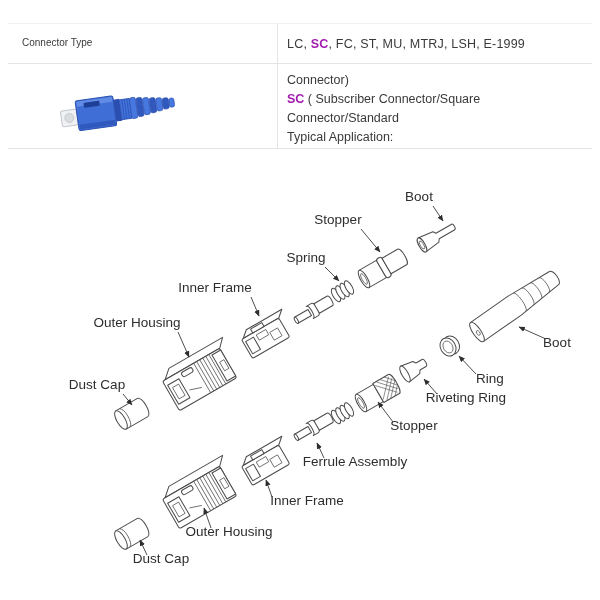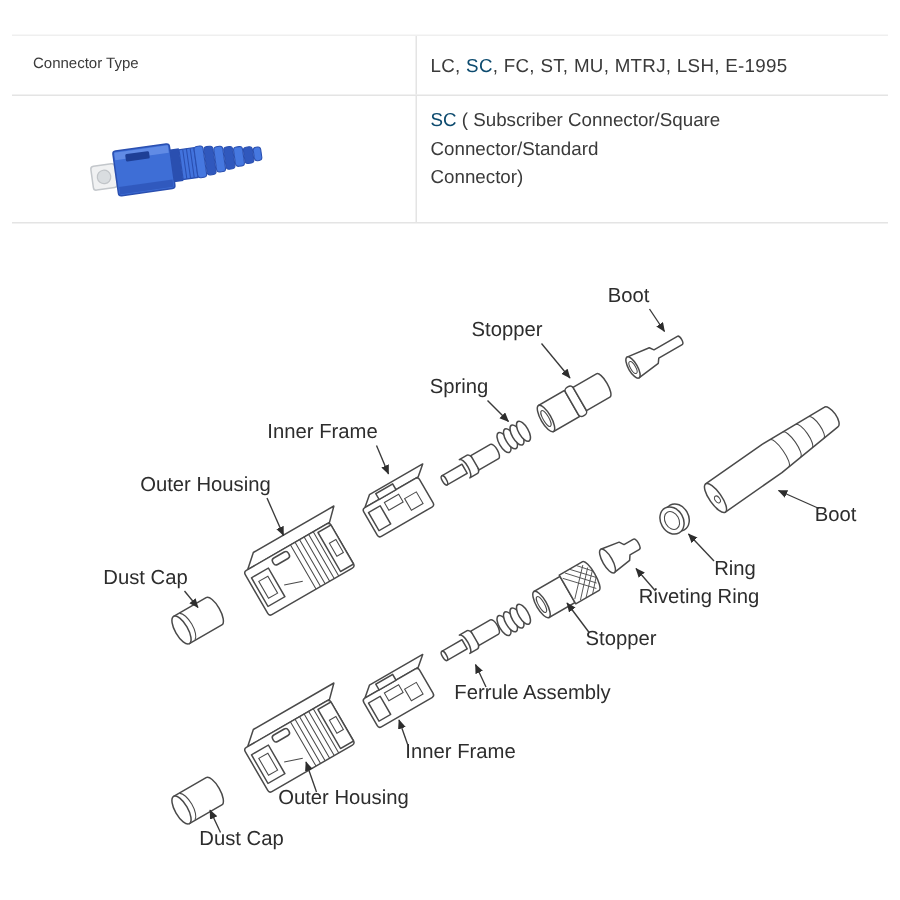--- a/index.html
+++ b/index.html
@@ -8,42 +8,42 @@
   
   .tbl{position:absolute;left:8px;top:23px;width:584px;border-top:1px solid #efefef;}
   .trow{display:flex;border-bottom:1px solid #e4e4e4;}
   .cell-l{width:270px;border-right:1px solid #e4e4e4;box-sizing:border-box;}
   .cell-r{flex:1;box-sizing:border-box;padding-left:9px;}
   .row1{height:39px;}
   .row1 .cell-l{padding:13px 0 0 14px;font-size:10px;}
   .row1 .cell-r{padding-top:13px;font-size:12.5px;letter-spacing:.2px;}
   .row2{height:84px;}
   .row2 .cell-r{padding-top:7px;font-size:12.5px;line-height:19px;}
-  .hl{color:#0c4a6e;font-weight:normal;}
+  .hl{color:#a21caf;font-weight:bold;}
   .photo-wrap{margin:14px 0 0 50px;width:122px;height:62px;}
   
   .diagram{position:absolute;left:0;top:0;width:600px;height:600px;}
   .ln{fill:#fff;stroke:#4a4a4a;stroke-width:1;stroke-linejoin:round;stroke-linecap:round;}
   .thin{fill:none;stroke:#4a4a4a;stroke-width:.7;}
   .hatch{fill:none;stroke:#4a4a4a;stroke-width:.55;}
   .lbl{font-family:"Liberation Sans",sans-serif;font-size:13.5px;fill:#2d2d2d;}
   .ldr{stroke:#3a3a3a;stroke-width:.9;fill:none;marker-end:url(#arr);}
 </style>
 </head>
 <body>
 
 <div class="page">
 
   <div class="tbl">
     <div class="trow row1">
       <div class="cell-l">
         <span>Connector Type</span>
       </div>
       <div class="cell-r">
-        <span>LC, </span><span class="hl">SC</span><span>, FC, ST, MU, MTRJ, LSH, E-1995</span>
+        <span>LC, </span><span class="hl">SC</span><span>, FC, ST, MU, MTRJ, LSH, E-1999</span>
       </div>
     </div>
 
     <div class="trow row2">
       <div class="cell-l">
         <div class="photo-wrap">
           
           <svg width="122" height="62" viewBox="0 0 122 62">
             <g transform="rotate(-8 61 34)">
 
@@ -66,22 +66,23 @@
                 <rect x="92.5" y="24.5" width="6" height="15" rx="2" fill="#3058bd" stroke="#2a4fb0" stroke-width=".7"></rect>
                 <rect x="99" y="25.5" width="6" height="13" rx="2" fill="#4678e0" stroke="#2a4fb0" stroke-width=".7"></rect>
                 <rect x="105.5" y="26.5" width="6" height="11" rx="2" fill="#3058bd" stroke="#2a4fb0" stroke-width=".7"></rect>
                 <rect x="112" y="27.5" width="5" height="9" rx="2" fill="#4678e0" stroke="#2a4fb0" stroke-width=".7"></rect>
               </g>
             </g>
           </svg>
         </div>
       </div>
       <div class="cell-r">
+        <div>Connector)</div>
         <div><span class="hl">SC</span><span> ( Subscriber Connector/Square Connector/Standard</span></div>
-        <div>Connector)</div>
+        <div>Typical Application:</div>
       </div>
     </div>
   </div>
 
   <svg class="diagram" viewBox="0 0 600 600">
     <defs>
       <marker id="arr" markerWidth="8" markerHeight="7" refX="6.5" refY="3" orient="auto">
         <path d="M0,0 L7,3 L0,6 Z" fill="#2d2d2d"></path>
       </marker>
 

